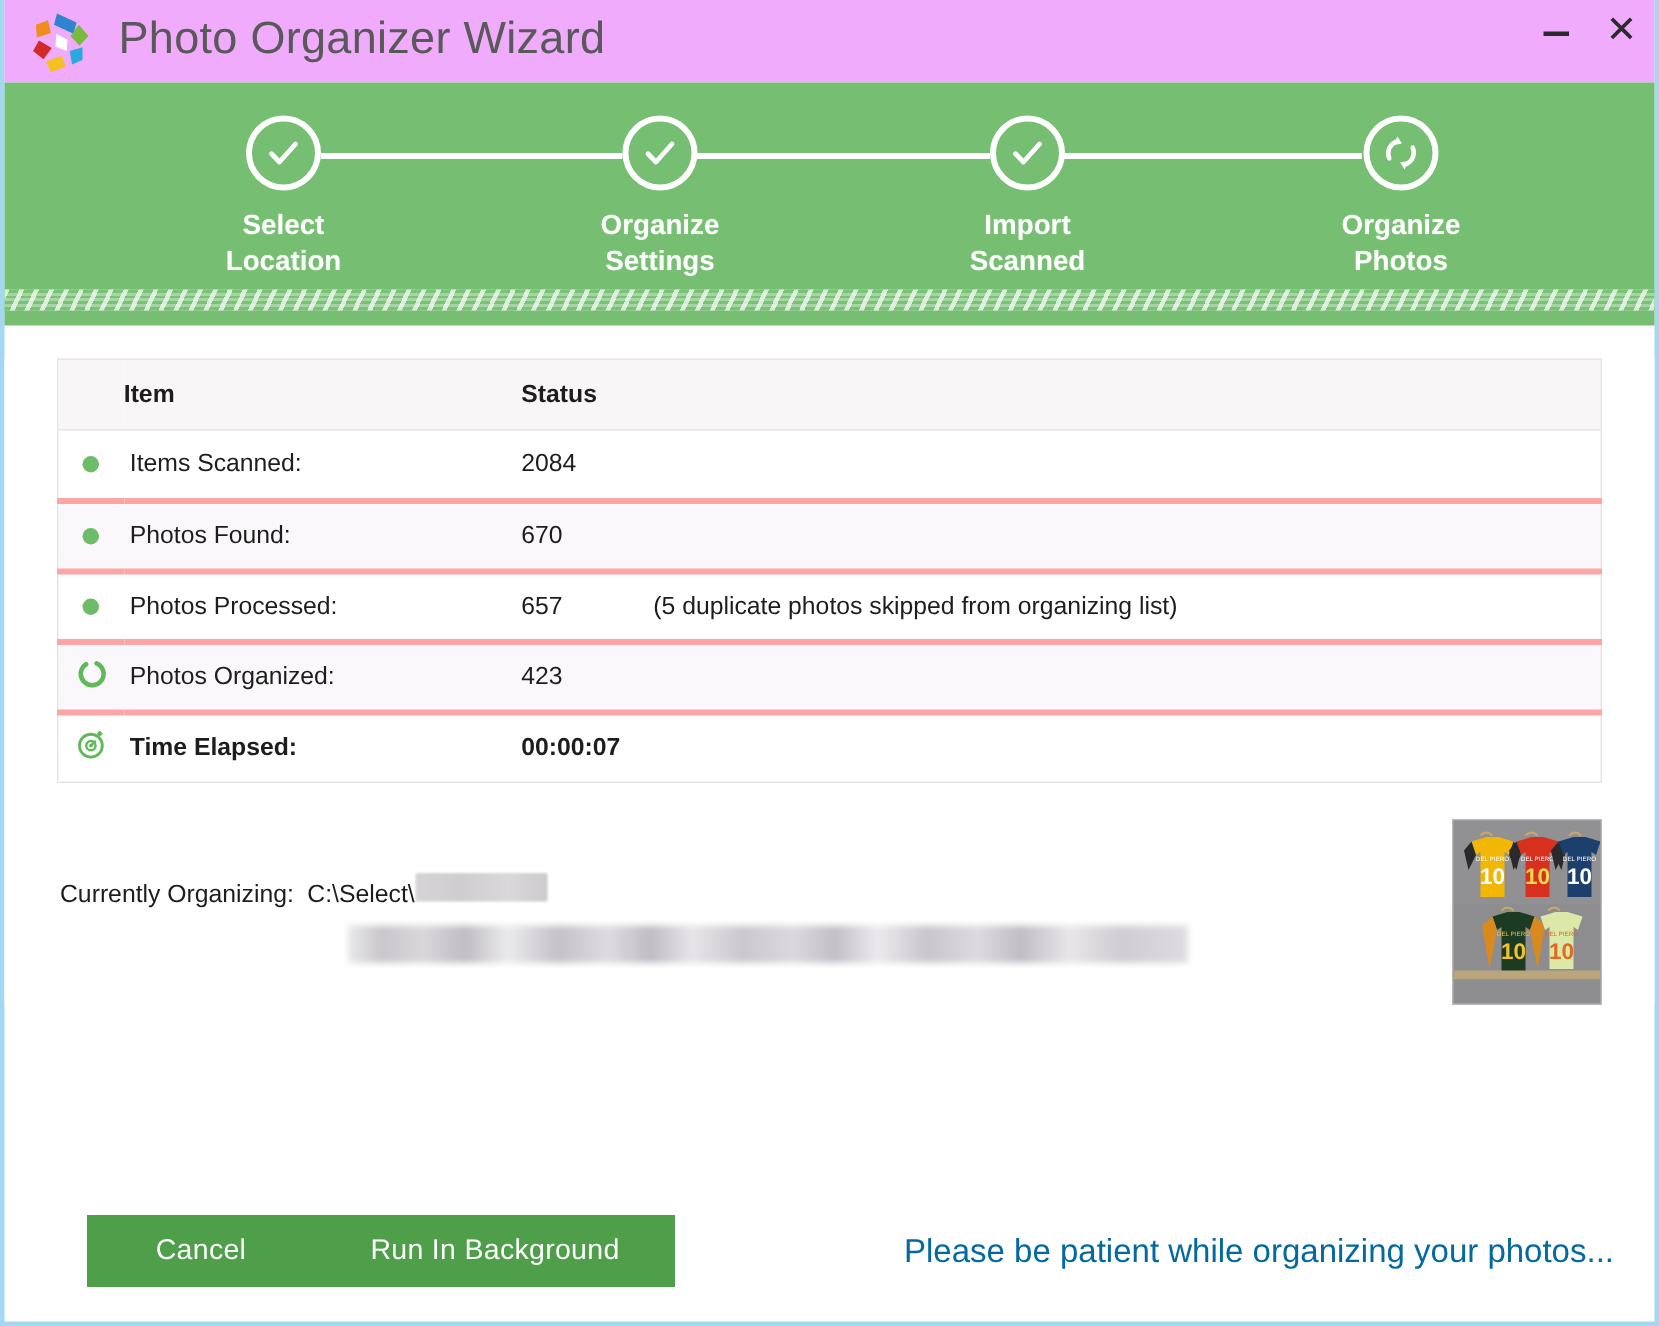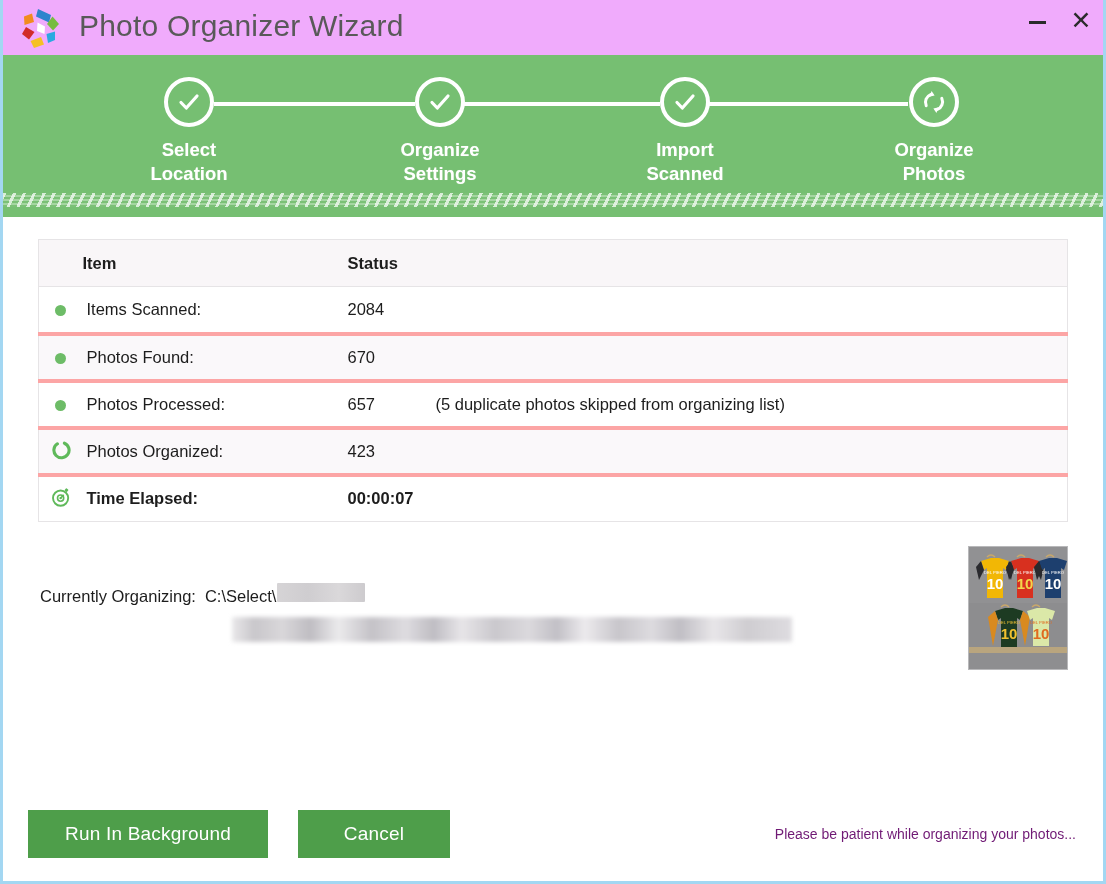--- a/index.html
+++ b/index.html
@@ -294,22 +294,22 @@
     height: 48px;
     cursor: pointer;
     padding: 0 18px;
     letter-spacing: 0.2px;
   }
   .btn-run { width: 240px; }
   .btn-cancel { width: 152px; margin-left: 30px; }
 
   .footer-status {
     margin-left: auto;
-    font-size: 14px;
-    color: #701a75;
+    font-size: 22px;
+    color: #0369a1;
     padding-right: 2px;
   }
 </style>
 </head>
 <body>
 
 <div class="window">
 
   <div class="titlebar">
     <div class="logo">
@@ -510,18 +510,18 @@
           <text x="72" y="77" font-family="Liberation Sans" font-size="4.2" fill="#e06a1f" text-anchor="middle">DEL PIERO</text>
           <text x="72" y="92" font-family="Liberation Sans" font-size="15" font-weight="bold" fill="#e06a1f" text-anchor="middle">10</text>
           <rect x="0" y="100" width="98" height="6" fill="#b9a57e"></rect>
         </svg>
       </div>
     </div>
 
   </div>
 
   <div class="footer">
+    <button class="btn btn-cancel">Cancel</button>
     <button class="btn btn-run">Run In Background</button>
-    <button class="btn btn-cancel">Cancel</button>
     <div class="footer-status">Please be patient while organizing your photos...</div>
   </div>
 
 </div>
 
 </body></html>

